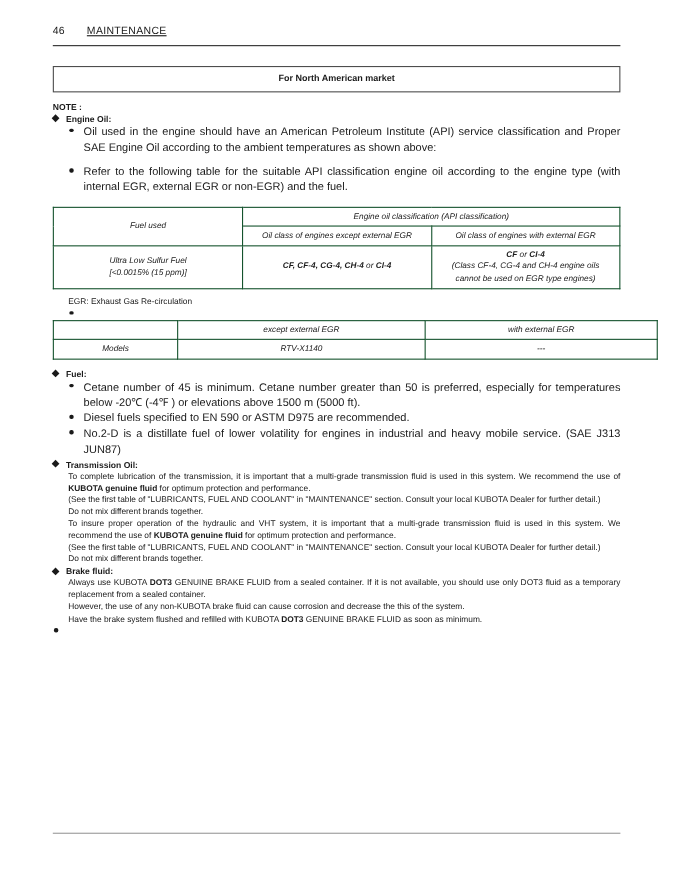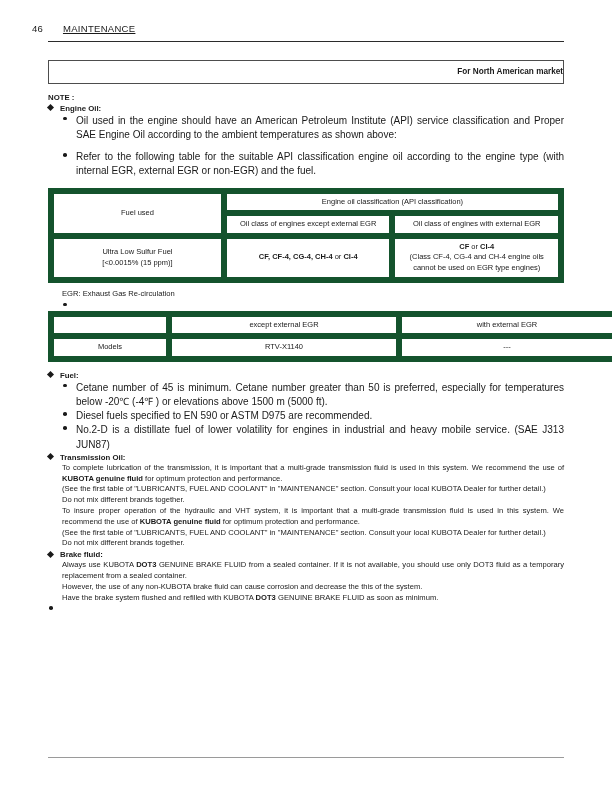--- a/index.html
+++ b/index.html
@@ -18,21 +18,21 @@
   .page {
     position: absolute;
     left: 0; top: 0;
     width: 612px;
     height: 792px;
   }
 
   
   .page-header {
     position: absolute;
-    left: 32px;
+    left: 48px;
     top: 23px;
     width: 516px;
     display: flex;
     align-items: baseline;
   }
   .page-number {
     font-size: 9.5px;
     letter-spacing: 0.2px;
   }
   .header-title {
@@ -63,21 +63,21 @@
     position: absolute;
     left: 48px;
     top: 60px;
     width: 516px;
     font-size: 7.6px;
     line-height: 1.42;
   }
 
   .market-box {
     border: 1px solid #4d4d4d;
-    text-align: right;
+    text-align: center;
     font-weight: bold;
     font-size: 8.2px;
     padding: 5px 0 5px;
     margin-bottom: 8px;
   }
 
   .note-label {
     font-weight: bold;
     font-size: 7.8px;
     margin-top: 2px;
@@ -148,24 +148,25 @@
   b, strong { font-weight: bold; }
 
   
   table.doc-table {
     border-collapse: collapse;
     width: 516px;
     font-size: 7.5px;
     table-layout: fixed;
   }
   table.doc-table td {
-    border: 6px solid #14532d;
+    border: 1px solid #14532d;
     padding: 3px 5px;
     vertical-align: middle;
     text-align: center;
+    font-style: italic;
   }
   td.cell-left {
     text-align: left;
   }
   .t1-c1 { width: 102px; }
   .t1-c2 { width: 214px; }
   .t1-c3 { width: 200px; }
 
   .t2-c1 { width: 102px; }
   .t2-c2 { width: 214px; }

